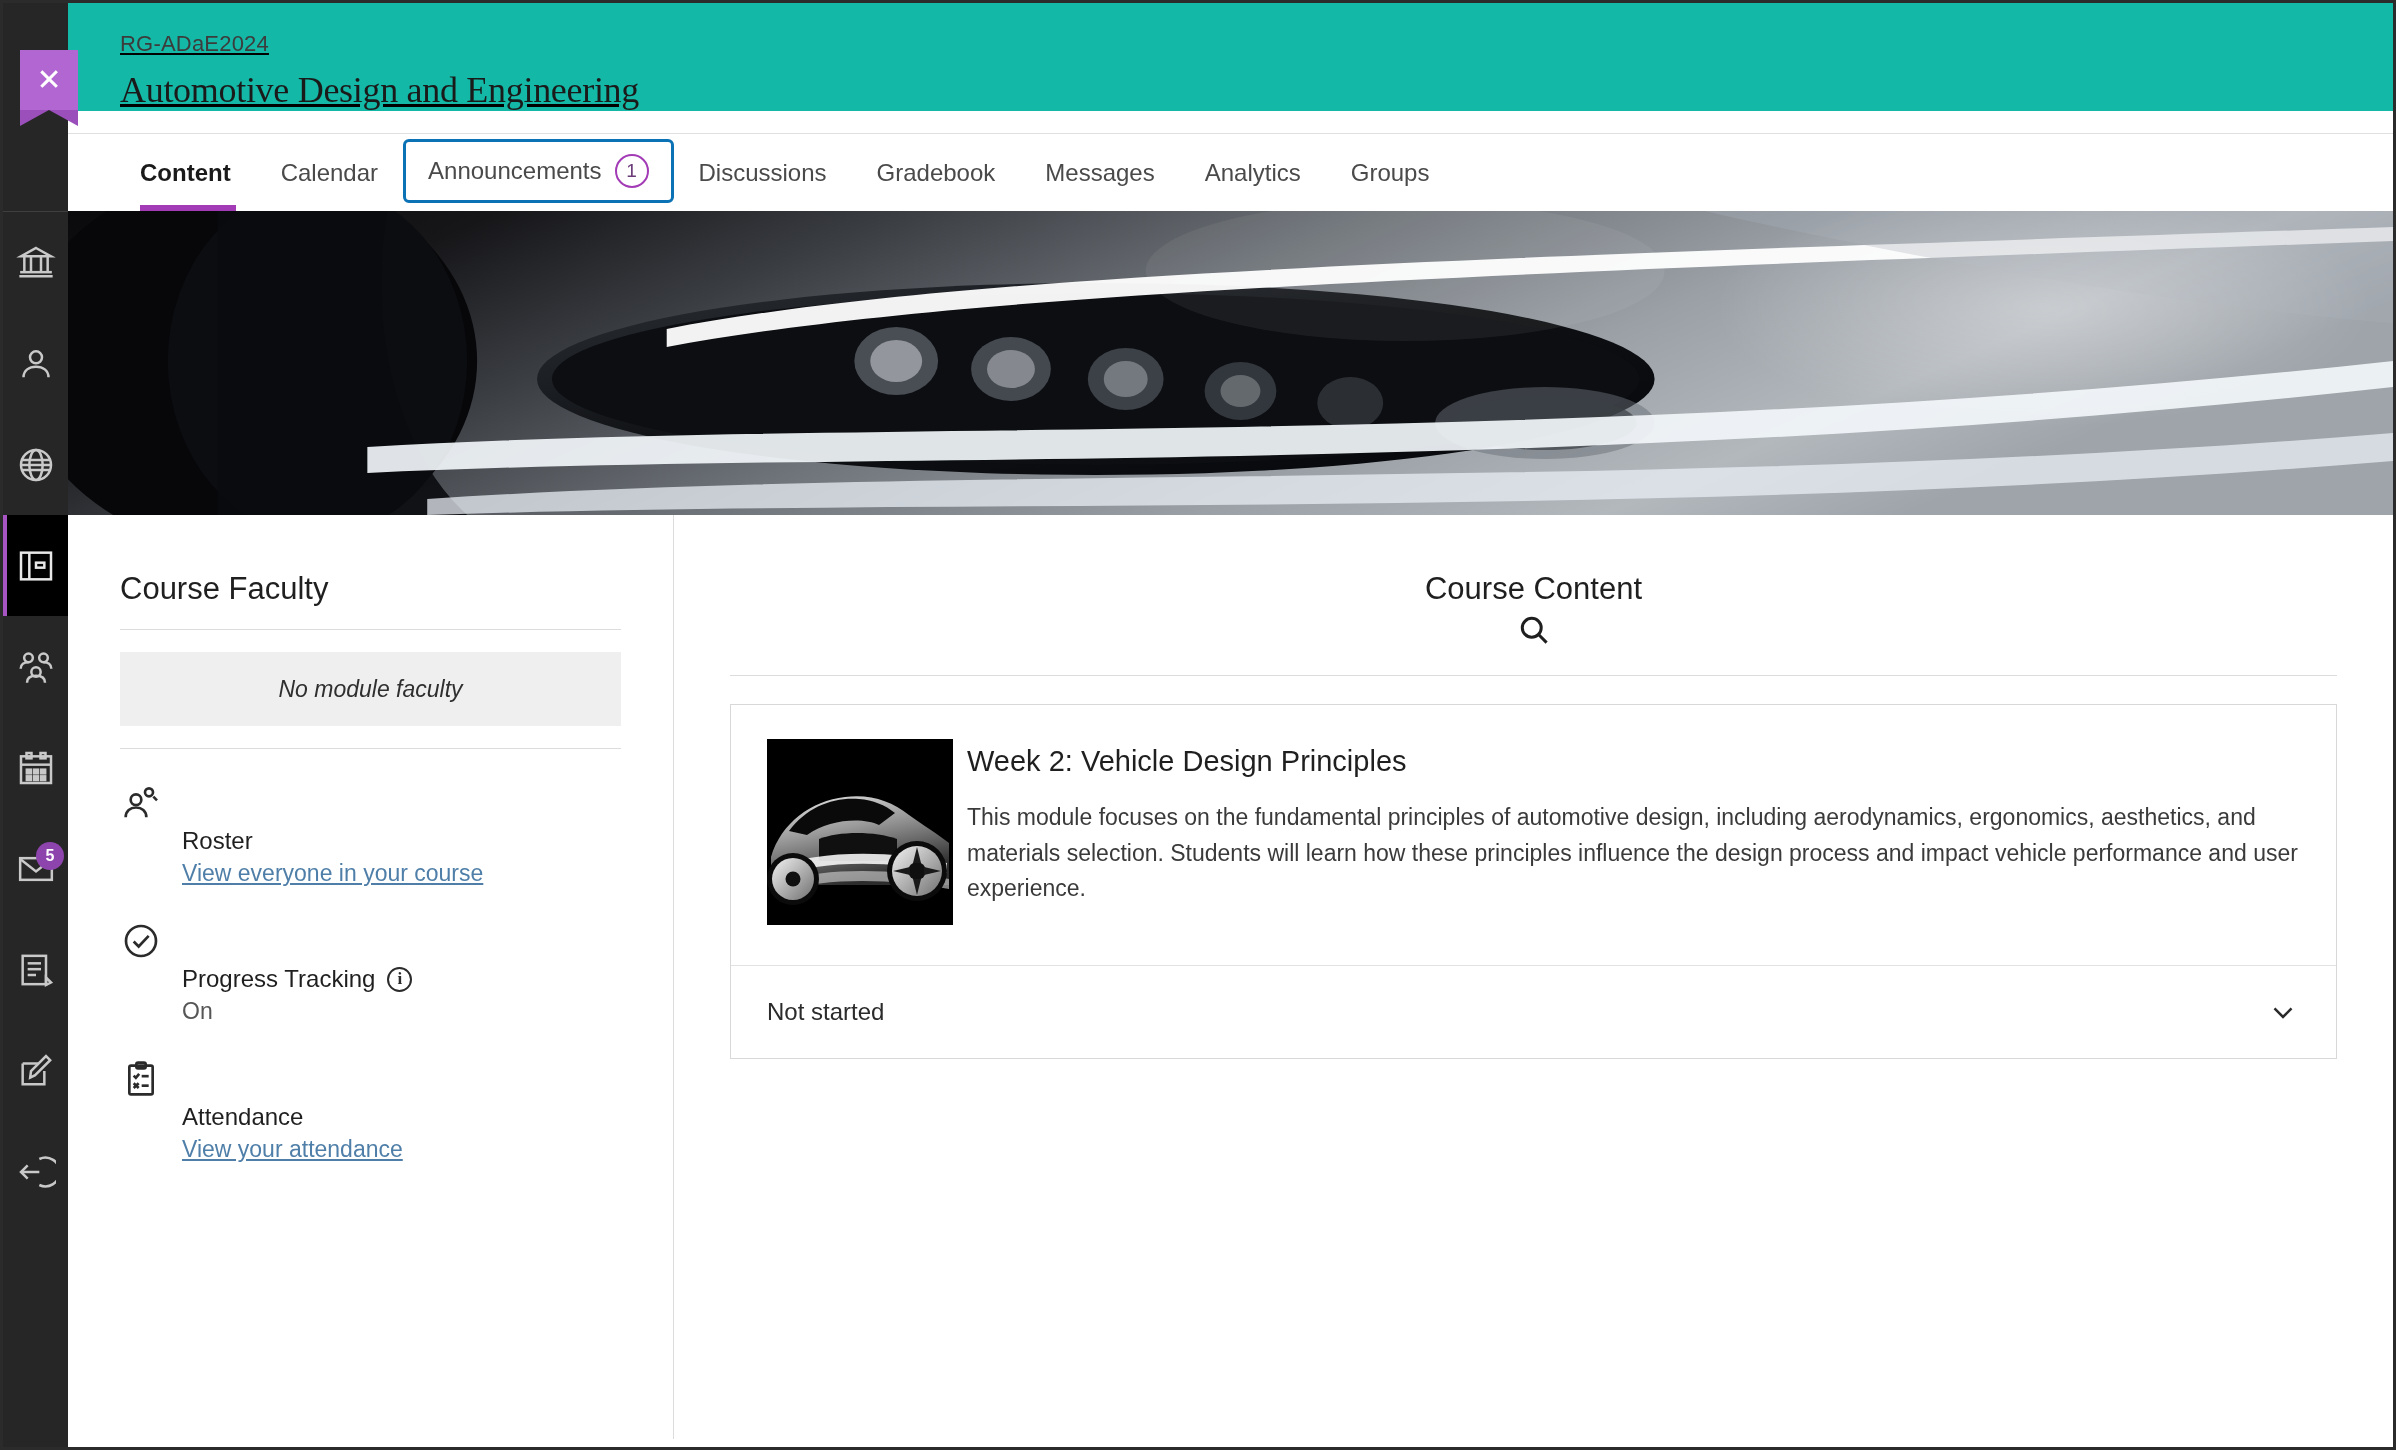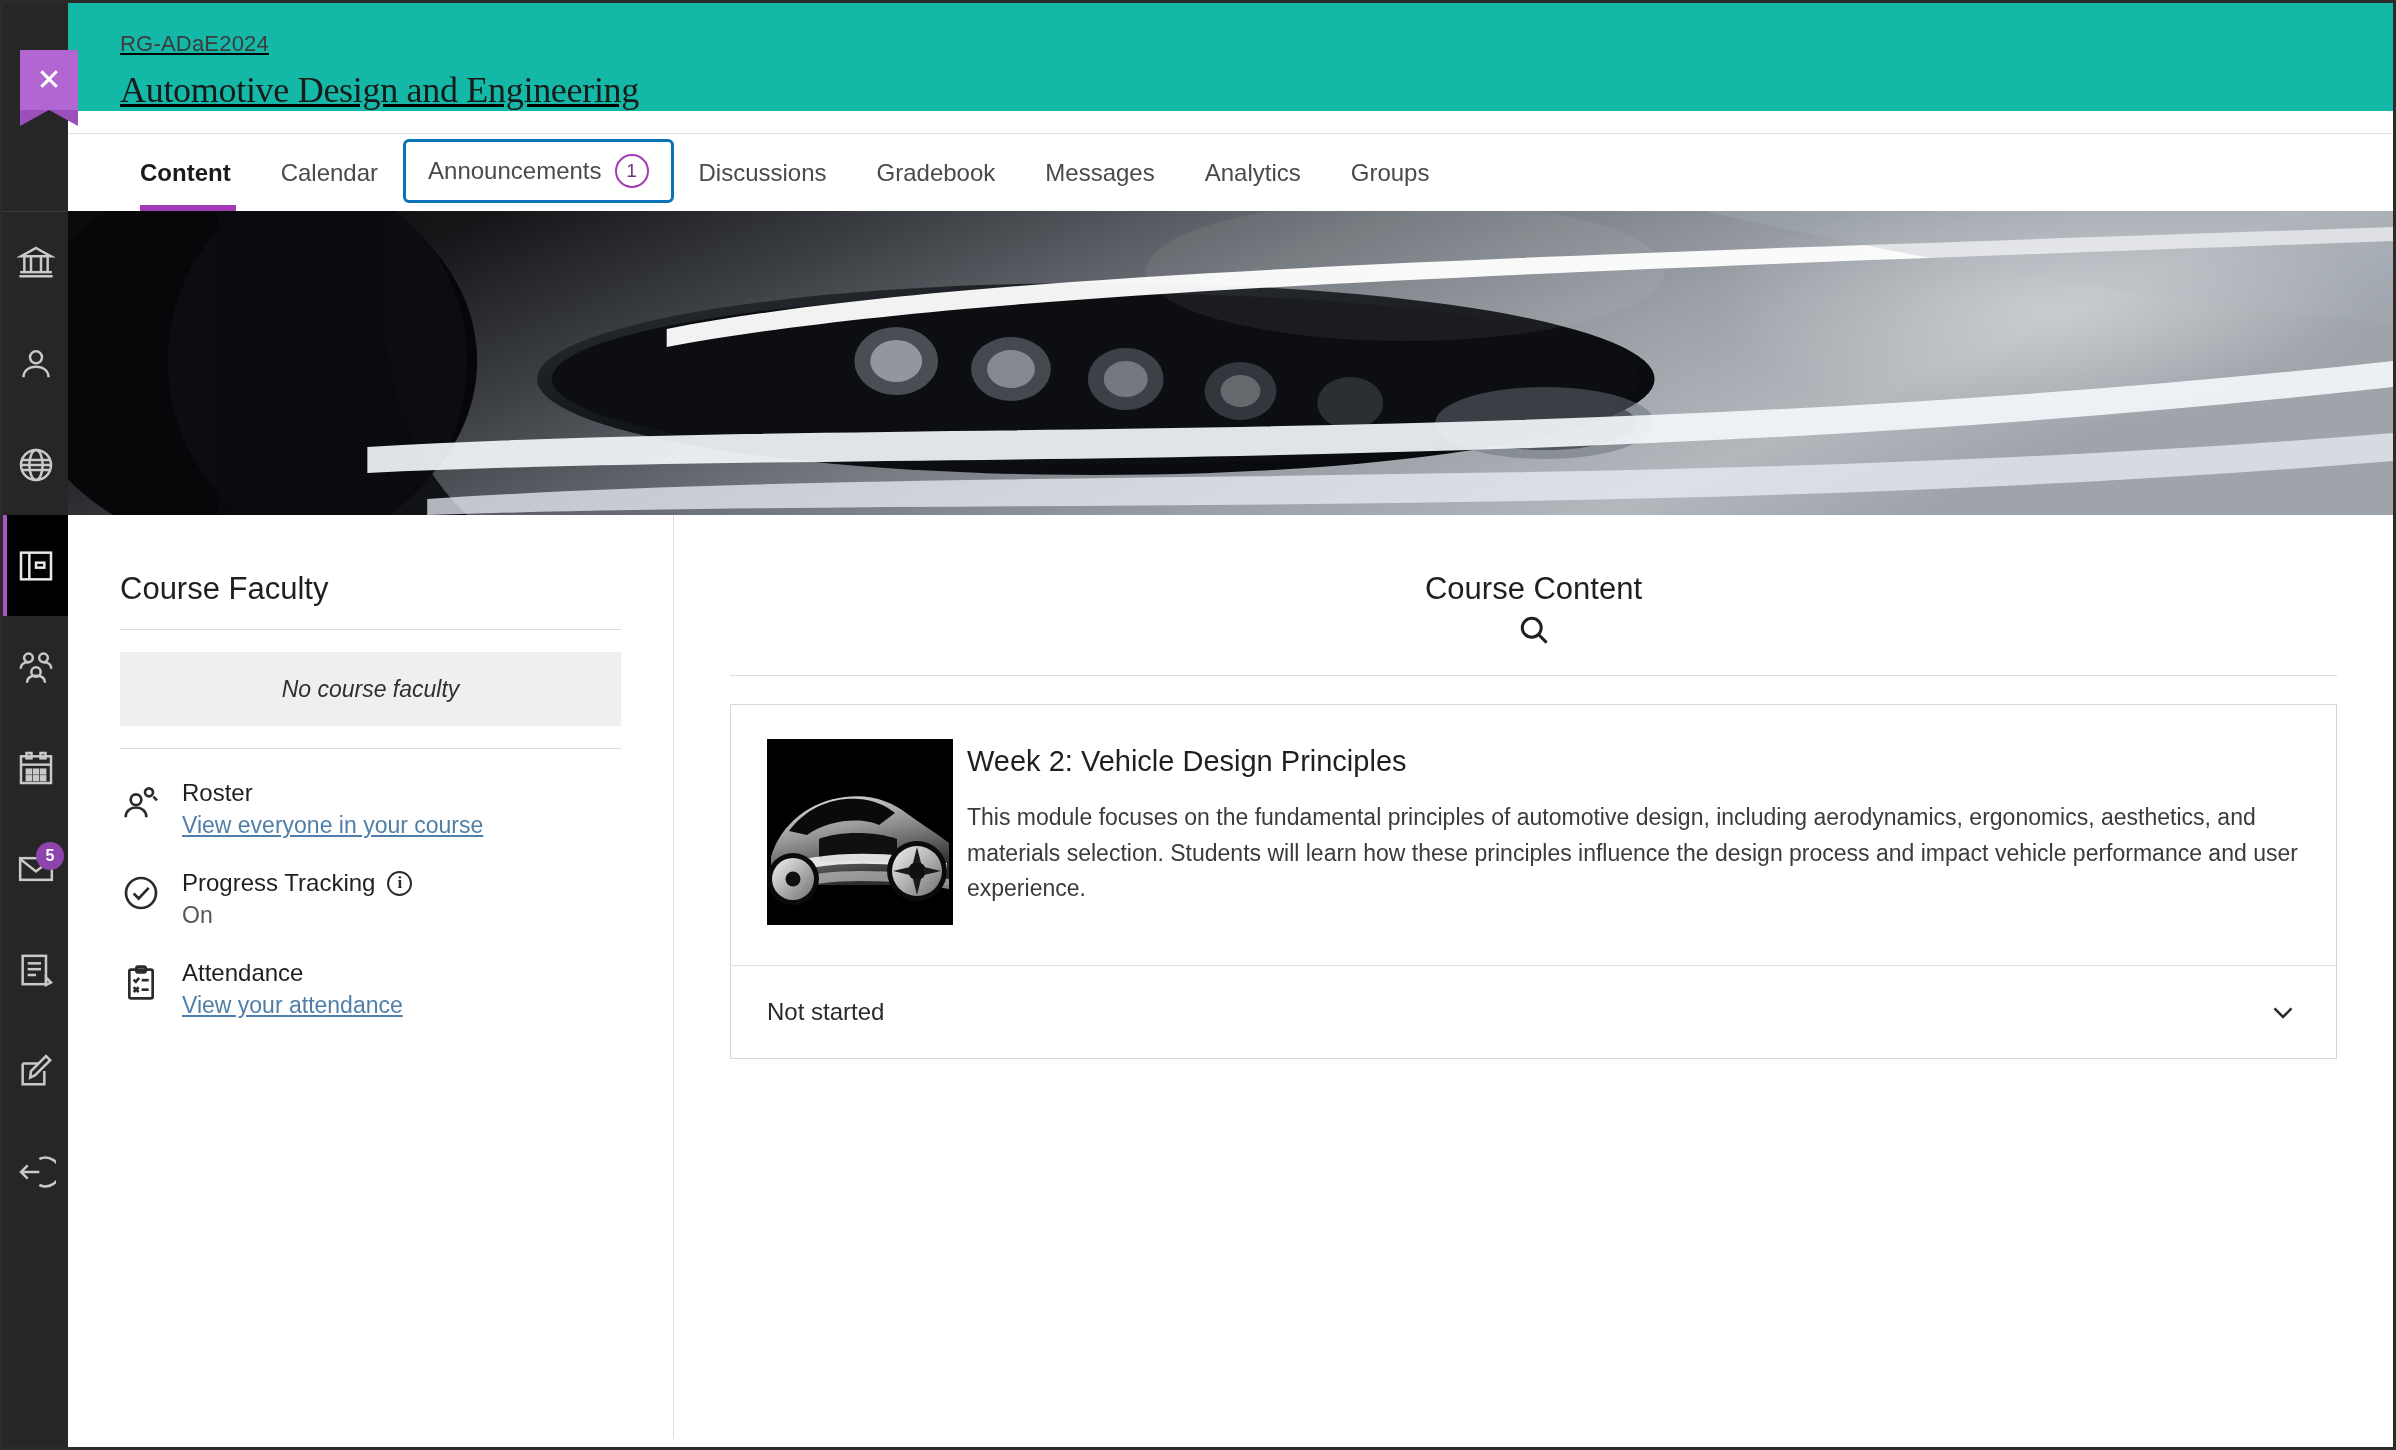--- a/index.html
+++ b/index.html
@@ -235,21 +235,21 @@
     margin-top: 30px;
     align-items: flex-start;
   }
   .detail-icon {
     width: 42px;
     flex: none;
     display: flex;
     justify-content: center;
     padding-top: 4px;
   }
-  .detail-body { flex: 1; }
+  .detail-body { flex: 1; margin-top: 48px; }
   .detail-label {
     font-size: 24px;
     color: #1f1f1f;
     display: flex;
     align-items: center;
     gap: 12px;
   }
   .detail-link {
     display: inline-block;
     margin-top: 5px;
@@ -568,21 +568,21 @@
         <ellipse cx="1340" cy="60" rx="260" ry="70" fill="#ffffff" opacity="0.06"></ellipse>
       </svg>
     </div>
 
     <div class="body-cols">
 
       <div class="col-left">
 
         <h2 class="sec-title">Course Faculty</h2>
         <div class="sec-rule"></div>
-        <div class="faculty-empty">No course faculty</div>
+        <div class="faculty-empty">No module faculty</div>
 
         <div class="sec-rule"></div>
 
         <div class="detail-row">
           <div class="detail-icon">
             <svg width="40" height="40" viewBox="0 0 24 24" fill="none" stroke="#2b2b2b" stroke-width="1.6">
               <circle cx="9" cy="10" r="3.2"></circle>
               <path d="M2.8 20.5c0-3.8 2.8-5.8 6.2-5.8s6.2 2 6.2 5.8"></path>
               <circle cx="16.8" cy="5.6" r="2.4"></circle>
               <path d="M19.4 8.2 L21.6 10.4"></path>

